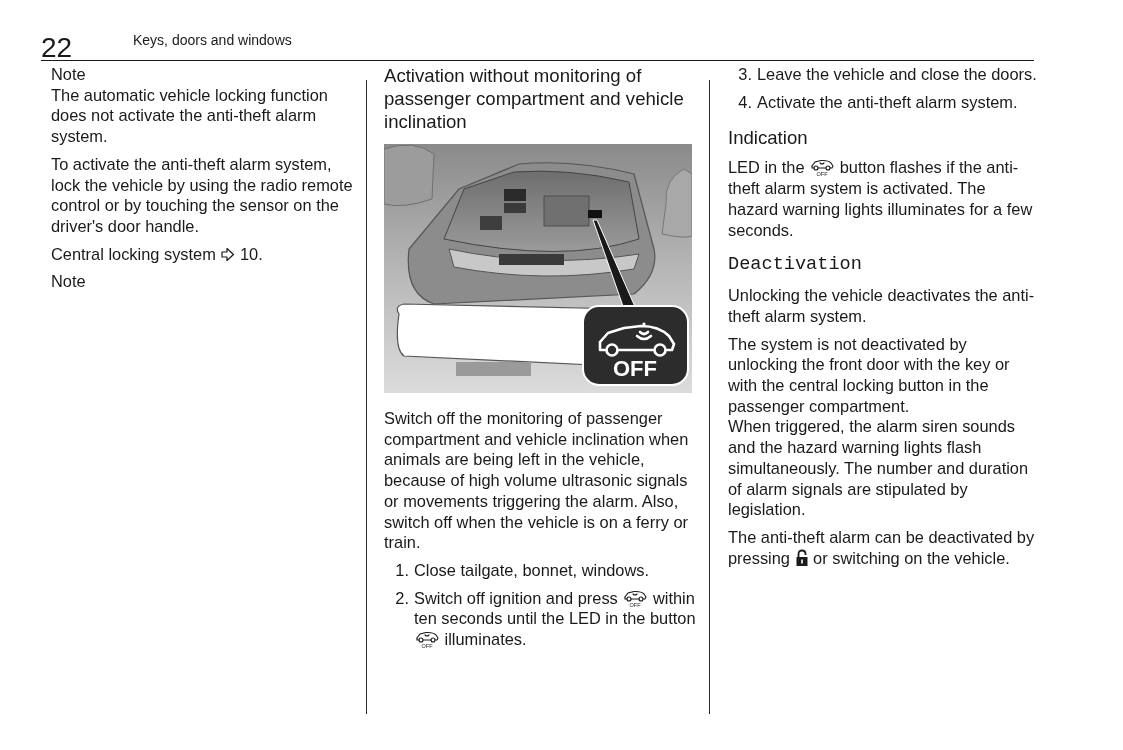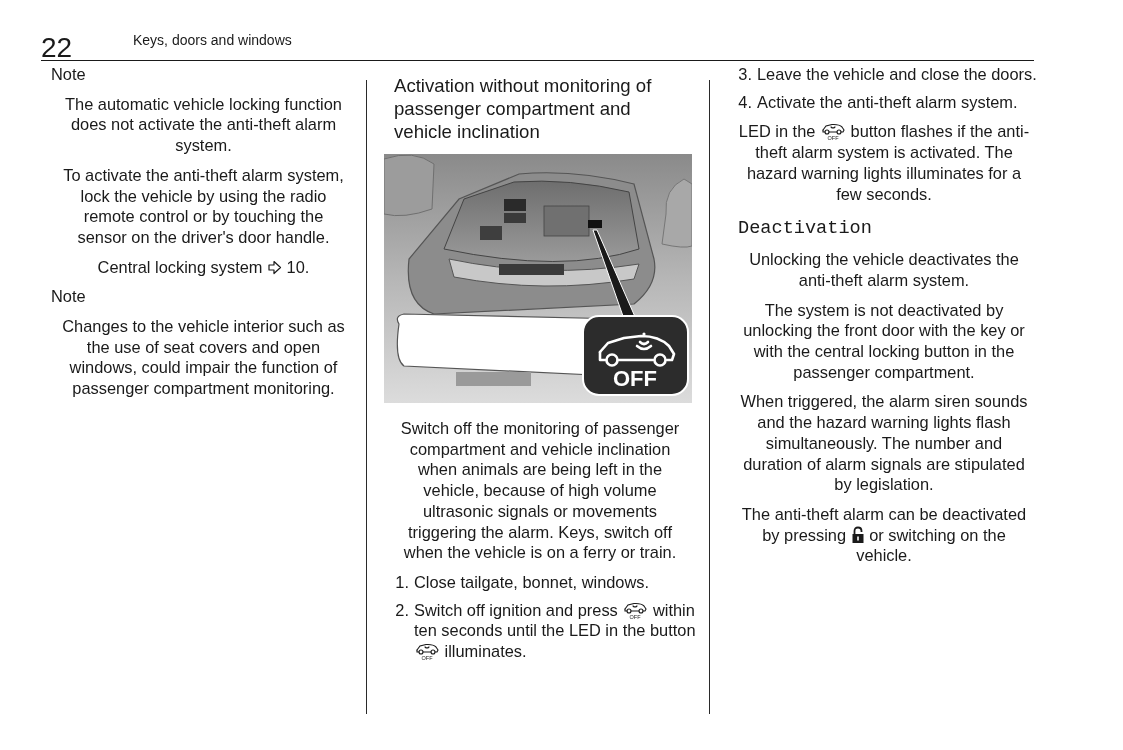--- a/index.html
+++ b/index.html
@@ -10,24 +10,24 @@
   .header { position: absolute; left: 41px; top: 30px; width: 993px; height: 30px; border-bottom: 1.3px solid #1a1a1a; }
   .page-num { position: absolute; left: 0; top: 2px; font-size: 28px; }
   .chapter { position: absolute; left: 92px; top: 2px; font-size: 14px; }
   .col { position: absolute; top: 64px; }
   .col1 { left: 51px; width: 305px; }
   .col2 { left: 384px; width: 312px; }
   .col3 { left: 728px; width: 312px; }
   .divider { position: absolute; width: 1px; background: #2a2a2a; }
   .d1 { left: 366px; top: 80px; height: 634px; }
   .d2 { left: 709px; top: 80px; height: 634px; }
-  p { margin: 9px; font-size: 16.4px; line-height: 20.7px; text-align: center; }
+  p { margin: 0; font-size: 16.4px; line-height: 20.7px; }
   .gap { margin-top: 7px; }
   .note-label { font-size: 16.4px; line-height: 20.7px; }
-  h2 { margin: 10px; font-weight: normal; font-size: 18.6px; line-height: 23px; }
+  h2 { margin: 0; font-weight: normal; font-size: 18.6px; line-height: 23px; }
   .h-indication { margin-top: 14px; margin-bottom: 8px; }
   .h-sub { margin-top: 13px; margin-bottom: 9px; font-family: Liberation Mono, monospace; }
   ol { margin: 0; padding: 0; list-style: none; }
   ol li { display: flex; font-size: 16.4px; line-height: 20.7px; }
   ol li + li { margin-top: 7px; }
   .num { width: 30px; flex: 0 0 auto; text-align: right; padding-right: 5px; box-sizing: border-box; }
   .col3 .num { width: 29px; }
   .figure { position: relative; width: 308px; height: 249px; margin-top: 11px; background: linear-gradient(180deg,#8f8f8f 0%,#b9b9b9 45%,#d8d8d8 100%); overflow: hidden; }
   .inline-icon { display: inline-block; vertical-align: -4px; width: 26px; height: 20px; }
   .lock-icon { display: inline-block; vertical-align: -3px; width: 14px; height: 18px; }
@@ -49,21 +49,20 @@
   <p>The automatic vehicle locking function does not activate the anti-theft alarm system.</p>
   <p class="gap">To activate the anti-theft alarm system, lock the vehicle by using the radio remote control or by touching the sensor on the driver's door handle.</p>
   <p class="gap">
     <span>Central locking system</span>
     <svg class="arrow-ref" viewBox="0 0 15 15">
       <path d="M2 5 H7 V1.5 L13.5 7.5 L7 13.5 V10 H2 Z" fill="none" stroke="#1a1a1a" stroke-width="1.2" stroke-linejoin="round"></path>
     </svg>
     <span>10.</span>
   </p>
   <div class="note-label gap">Note</div>
-  <p>Changes to the vehicle interior such as the use of seat covers and open windows, could impair the function of passenger compartment monitoring.</p>
 </div>
 
 <div class="col col2">
   <h2>Activation without monitoring of passenger compartment and vehicle inclination</h2>
 
   <div class="figure">
     <svg width="308" height="249" viewBox="0 0 308 249">
       <defs>
         <linearGradient id="bg" x1="0" y1="0" x2="0" y2="1">
           <stop offset="0" stop-color="#8a8a8a"></stop>
@@ -106,21 +105,21 @@
         <circle cx="228" cy="206" r="5.5"></circle>
         <circle cx="276" cy="206" r="5.5"></circle>
         <path d="M256 188 Q260 192 264 188"></path>
         <path d="M253 192 Q260 198 267 192"></path>
       </g>
       <circle cx="260" cy="180" r="1.6" fill="#ffffff"></circle>
       <text x="251" y="232" fill="#ffffff" font-family="Liberation Sans, sans-serif" font-weight="bold" font-size="22" text-anchor="middle">OFF</text>
     </svg>
   </div>
 
-  <p style="margin-top:15px">Switch off the monitoring of passenger compartment and vehicle inclination when animals are being left in the vehicle, because of high volume ultrasonic signals or movements triggering the alarm. Keys, switch off when the vehicle is on a ferry or train.</p>
+  <p style="margin-top:15px">Switch off the monitoring of passenger compartment and vehicle inclination when animals are being left in the vehicle, because of high volume ultrasonic signals or movements triggering the alarm. Also, switch off when the vehicle is on a ferry or train.</p>
 
   <ol style="margin-top:7px">
     <li>
       <span class="num">1.</span>
       <span>Close tailgate, bonnet, windows.</span>
     </li>
     <li>
       <span class="num">2.</span>
       <span>
         <span>Switch off ignition and press</span>
@@ -158,20 +157,21 @@
     <li>
       <span class="num">3.</span>
       <span>Leave the vehicle and close the doors.</span>
     </li>
     <li>
       <span class="num">4.</span>
       <span>Activate the anti-theft alarm system.</span>
     </li>
   </ol>
 
+  <h2 class="h-indication">Indication</h2>
   <p>
     <span>LED in the</span>
     <svg class="inline-icon" viewBox="0 0 26 20">
       <g fill="none" stroke="#1a1a1a" stroke-width="1.1" stroke-linecap="round">
         <path d="M3 9 L6 5 L12 3.5 Q19 3 22 6 L24 9 L23 11 L21 11"></path>
         <path d="M3 9 L3 11 L5 11"></path>
         <path d="M9 11 L17 11"></path>
         <circle cx="7" cy="11" r="2"></circle>
           <circle cx="19" cy="11" r="2"></circle>
         <path d="M11 6 Q13 8 15 6"></path>

